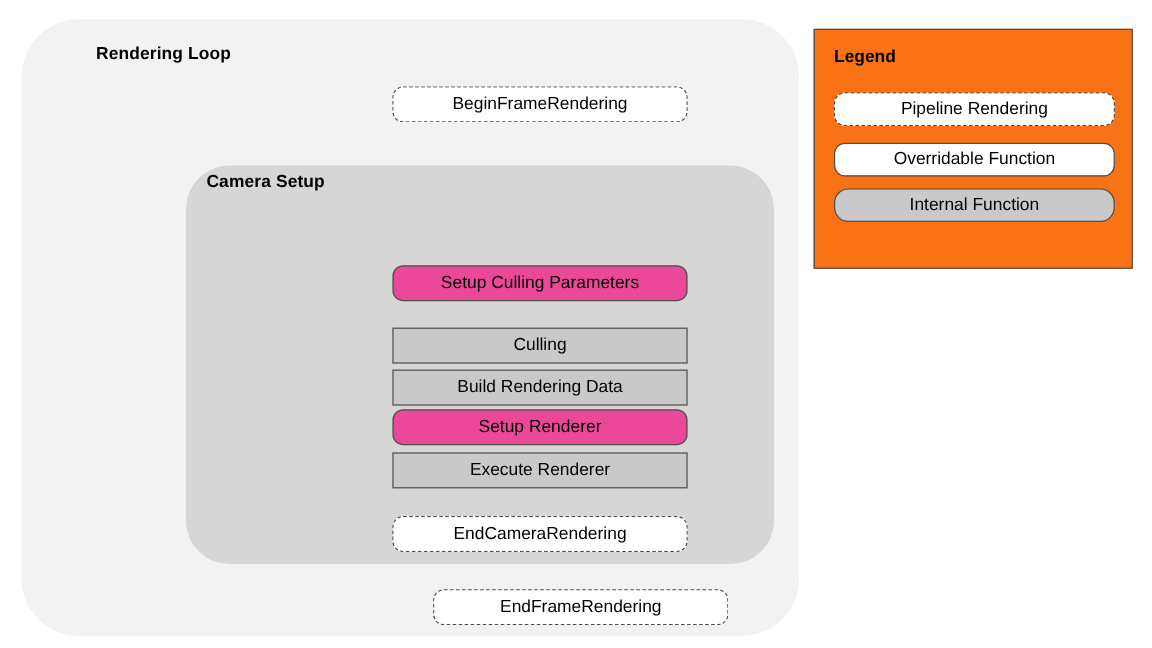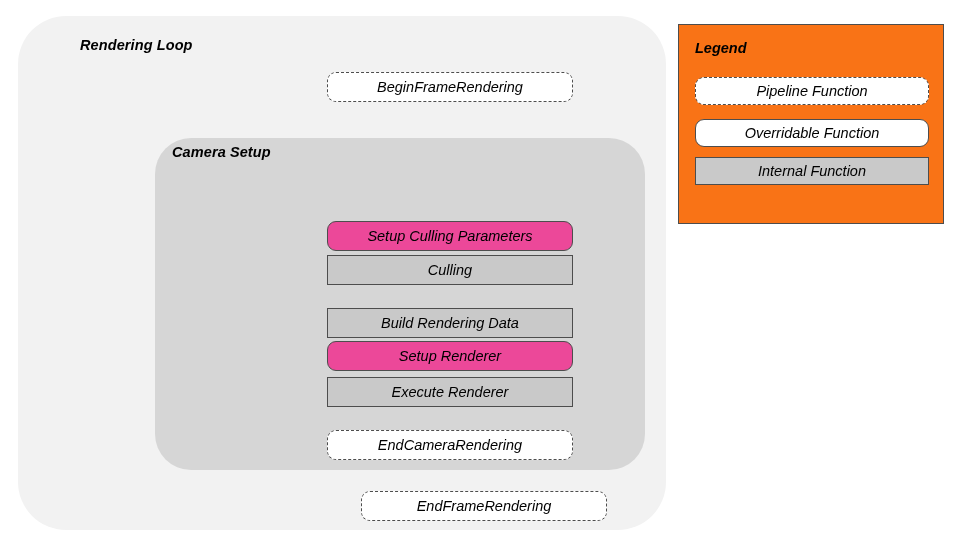--- a/index.html
+++ b/index.html
@@ -15,21 +15,20 @@
     font-family: "Liberation Sans", sans-serif;
     color: #000000;
   }
 
   #diagram-root {
     position: absolute;
     left: 0;
     top: 0;
     width: 808px;
     height: 540px;
-    font-style: italic;
   }
 
   
   .container-box {
     position: absolute;
     box-sizing: border-box;
   }
   #rendering-loop-container {
     left: 18px;
     top: 16px;
@@ -91,21 +90,21 @@
   }
   .node.internal {
     border-style: solid;
     border-radius: 0;
     background: #c9c9c9;
   }
 
   #node-begin-frame-rendering { top: 72px; }
   #node-begin-camera-rendering { top: 172px; }
   #node-setup-culling-parameters { top: 221px; }
-  #node-culling { top: 255px; text-align: center; }
+  #node-culling { top: 273px; text-align: center; }
   #node-build-rendering-data { top: 308px; }
   #node-setup-renderer { top: 341px; text-align: center; }
   #node-execute-renderer { top: 377px; }
   #node-end-camera-rendering { top: 430px; }
   #node-end-frame-rendering { top: 491px; margin-left: 34px; }
 
   
   #legend-panel {
     position: absolute;
     left: 678px;
@@ -143,21 +142,21 @@
   .legend-item.callback {
     border-style: dashed;
     border-radius: 9px;
   }
   .legend-item.overridable {
     border-style: solid;
     border-radius: 9px;
   }
   .legend-item.internal {
     border-style: solid;
-    border-radius: 0;
+    border-radius: 12px;
     background: #c9c9c9;
   }
   #legend-item-0 { top: 52px; }
   #legend-item-1 { top: 94px; }
   #legend-item-2 { top: 132px; }
 </style>
 </head>
 <body>
 
 <div id="diagram-root">
@@ -183,20 +182,20 @@
 
   <div id="node-execute-renderer" class="node internal">Execute Renderer</div>
 
   <div id="node-end-camera-rendering" class="node callback">EndCameraRendering</div>
 
   <div id="node-end-frame-rendering" class="node callback">EndFrameRendering</div>
 
   <div id="legend-panel">
     <div id="legend-title">Legend</div>
 
-    <div id="legend-item-0" class="legend-item callback">Pipeline Function</div>
+    <div id="legend-item-0" class="legend-item callback">Pipeline Rendering</div>
 
     <div id="legend-item-1" class="legend-item overridable">Overridable Function</div>
 
     <div id="legend-item-2" class="legend-item internal">Internal Function</div>
   </div>
 
 </div>
 
 </body></html>

